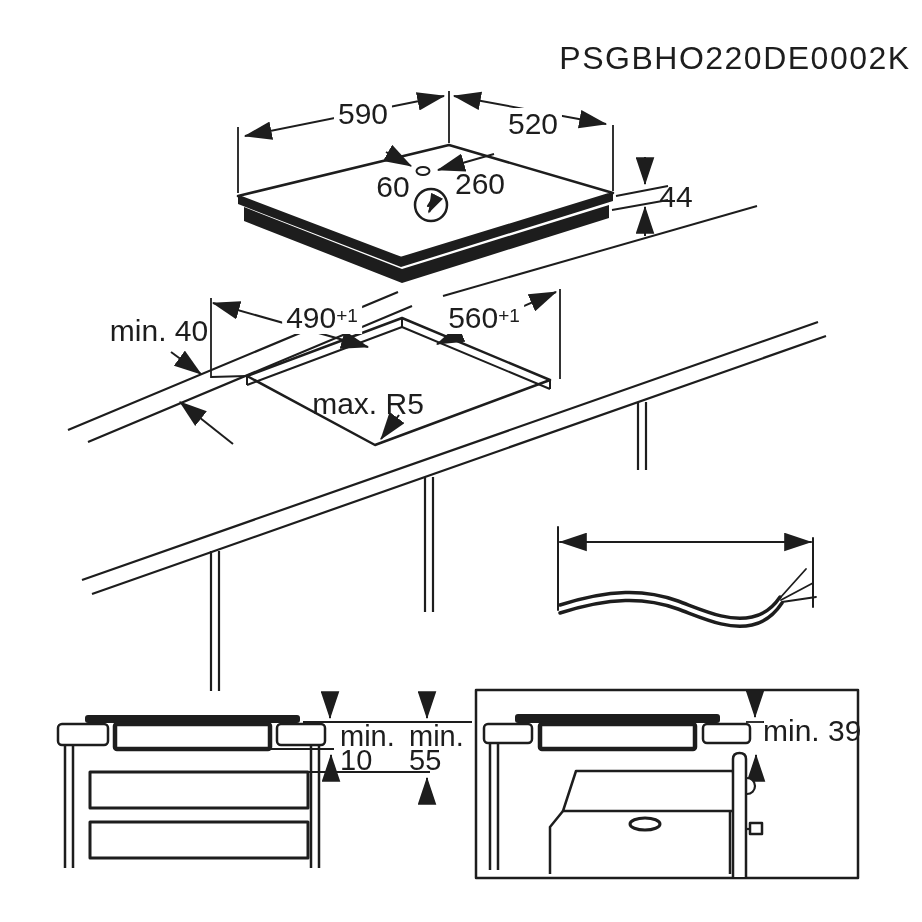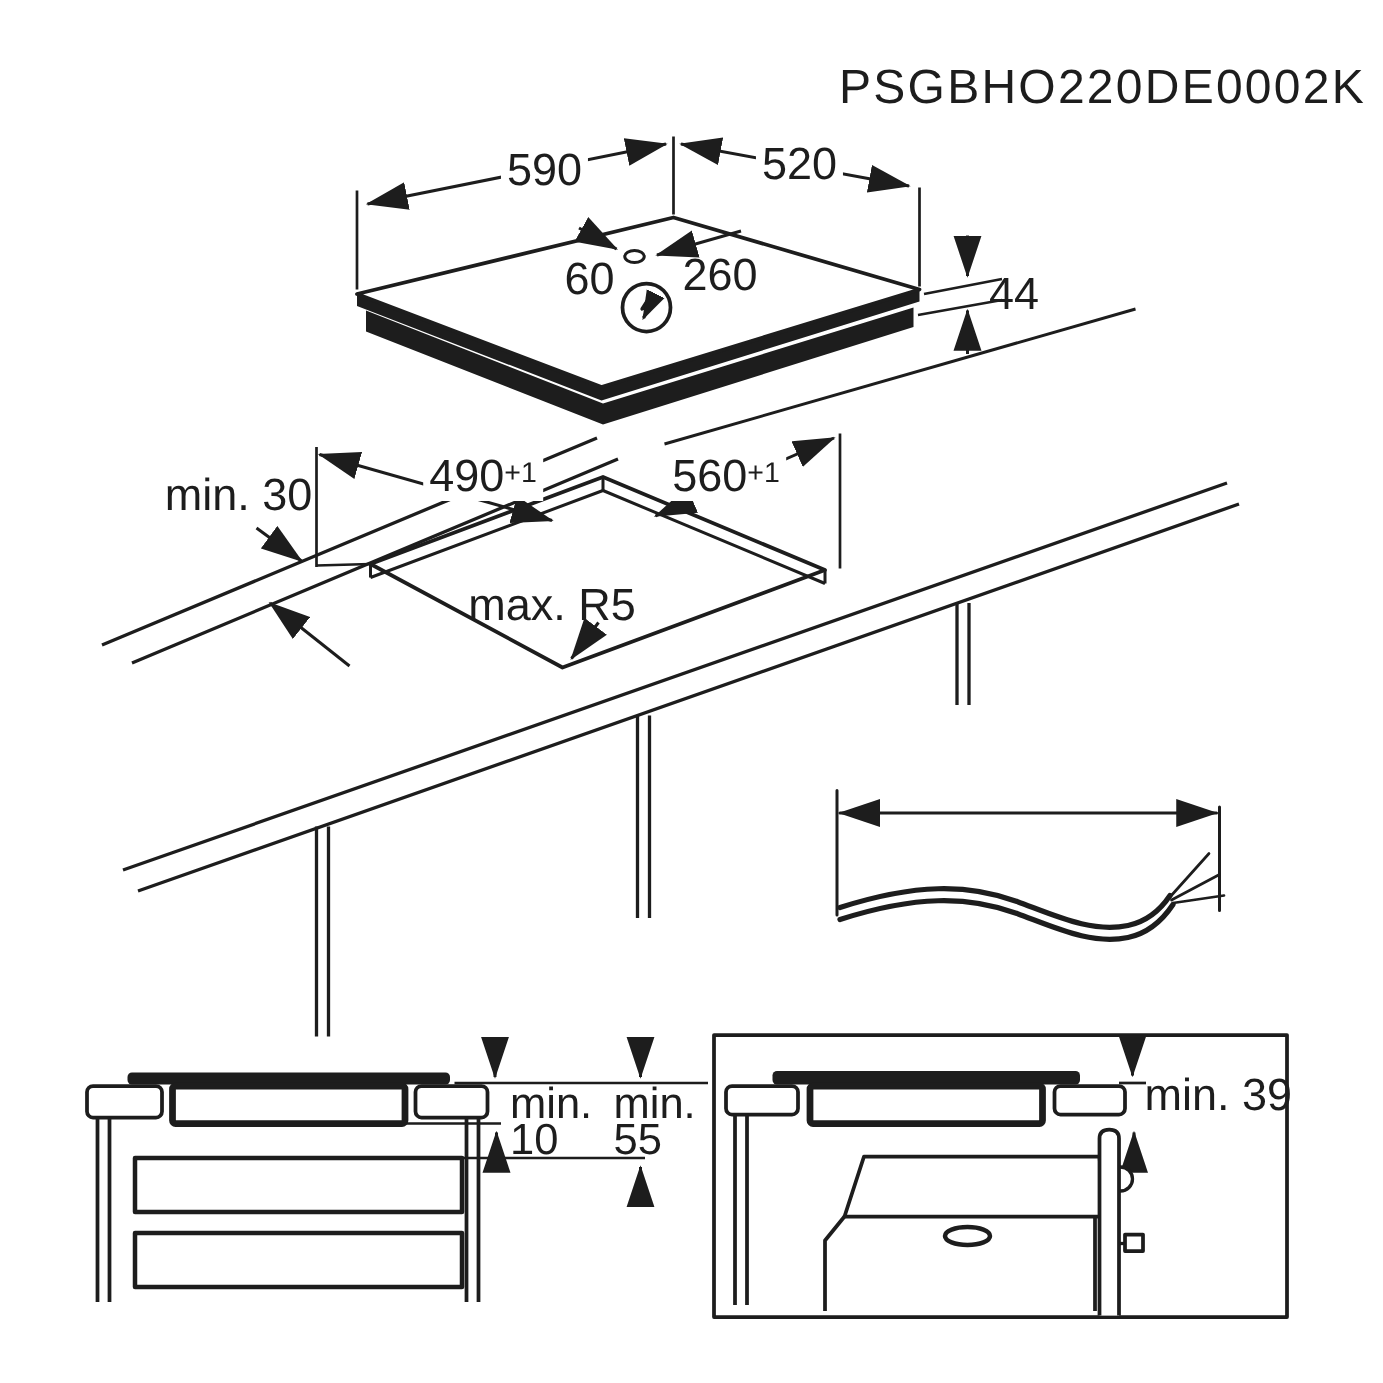--- a/index.html
+++ b/index.html
@@ -124,28 +124,28 @@
       <path d="M733,877 V759 Q733,753 739.5,753 Q746,753 746,759 V877" fill="#ffffff"></path>
       <path d="M746,829 H750" stroke-width="2.2"></path>
       <rect x="750" y="823" width="12" height="11" fill="#ffffff"></rect>
     </g>
   </g>
 </svg>
 
 <div class="title" style="left:735px;top:58px">PSGBHO220DE0002K</div>
 
 <div class="lbl bg" style="left:363px;top:114px">590</div>
-<div class="lbl bg" style="left:533px;top:110px">520</div>
+<div class="lbl bg" style="left:533px;top:124px">520</div>
 <div class="lbl" style="left:393px;top:187px">60</div>
 <div class="lbl" style="left:480px;top:184px">260</div>
 <div class="lbl" style="left:676px;top:197px">44</div>
 
 <div class="lbl bg" style="left:322px;top:318px"><span>490</span><sup>+1</sup></div>
 <div class="lbl bg" style="left:484px;top:318px"><span>560</span><sup>+1</sup></div>
-<div class="lbl" style="left:159px;top:331px">min. 30</div>
+<div class="lbl" style="left:159px;top:331px">min. 40</div>
 <div class="lbl" style="left:368px;top:404px">max. R5</div>
 
 
 <div class="stack" style="left:340px;top:724px">
   <span>min.</span>
   <span>10</span>
 </div>
 <div class="stack" style="left:409px;top:724px">
   <span>min.</span>
   <span>55</span>

